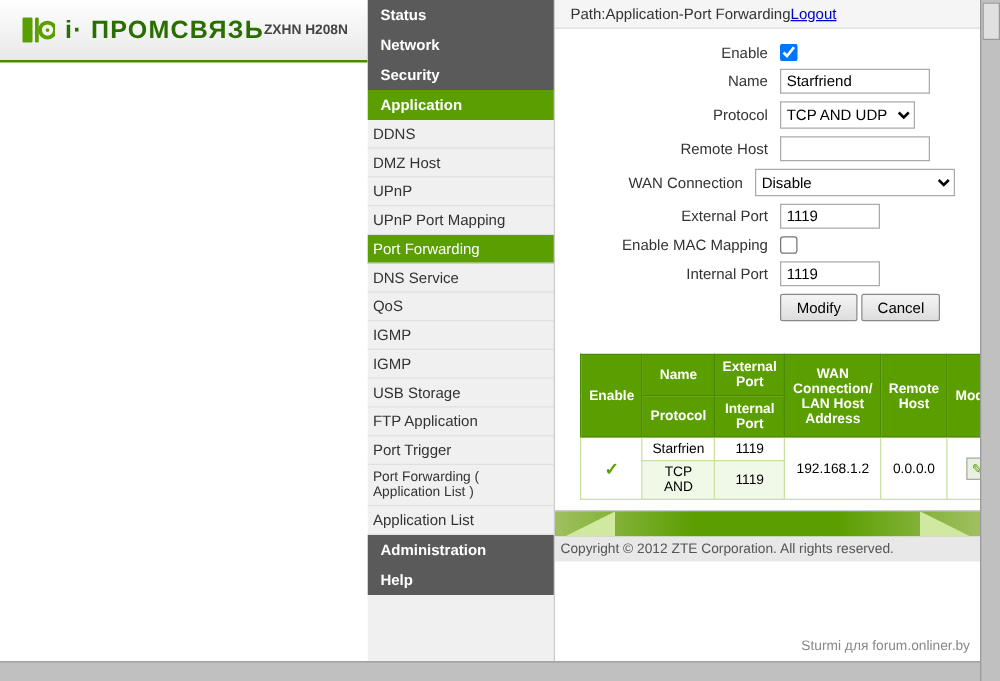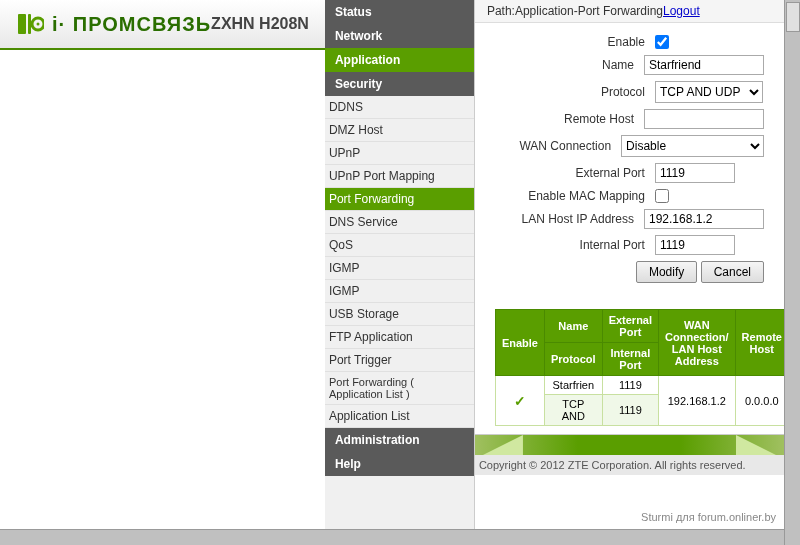--- a/index.html
+++ b/index.html
@@ -75,21 +75,21 @@
       justify-content: center;
     }
     .logo-text {
       font-size: 20px;
       font-weight: bold;
       color: #2a6e00;
       font-family: Arial, sans-serif;
       letter-spacing: 1px;
     }
     .model-text {
-      font-size: 16px;
+      font-size: 11px;
       font-weight: bold;
       color: #444;
     }
 
     
     .body-area {
       display: flex;
       flex: 1;
       overflow: hidden;
     }
@@ -344,22 +344,22 @@
       <span class="logo-text">i· ПРОМСВЯЗЬ</span>
     </div>
     <span class="model-text">ZXHN H208N</span>
   </div>
 
   <div class="body-area">
 
     <div class="sidebar">
       <div class="sidebar-category">Status</div>
       <div class="sidebar-category">Network</div>
+      <div class="sidebar-category">Security</div>
       <div class="sidebar-category active">Application</div>
-      <div class="sidebar-category">Security</div>
       <div class="sidebar-item">DDNS</div>
       <div class="sidebar-item">DMZ Host</div>
       <div class="sidebar-item">UPnP</div>
       <div class="sidebar-item">UPnP Port Mapping</div>
       <div class="sidebar-item active">Port Forwarding</div>
       <div class="sidebar-item">DNS Service</div>
       <div class="sidebar-item">QoS</div>
       <div class="sidebar-item">IGMP</div>
       <div class="sidebar-item">IGMP</div>
       <div class="sidebar-item">USB Storage</div>
@@ -418,24 +418,20 @@
         <div class="form-row">
           <span class="form-label">External Port</span>
           <input type="text" class="form-input form-input-small" value="1119" style="">
         </div>
 
         <div class="form-row">
           <span class="form-label">Enable MAC Mapping</span>
           <input type="checkbox" class="checkbox" style="">
         </div>
 
-        <div class="form-row">
-          <span class="form-label">LAN Host IP Address</span>
-          <input type="text" class="form-input form-input-text" value="192.168.1.2" style="">
-        </div>
 
         <div class="form-row">
           <span class="form-label">Internal Port</span>
           <input type="text" class="form-input form-input-small" value="1119" style="">
         </div>
 
         <div class="form-row">
           <span class="form-label"></span>
           <button class="btn">Modify</button>
           &nbsp;

